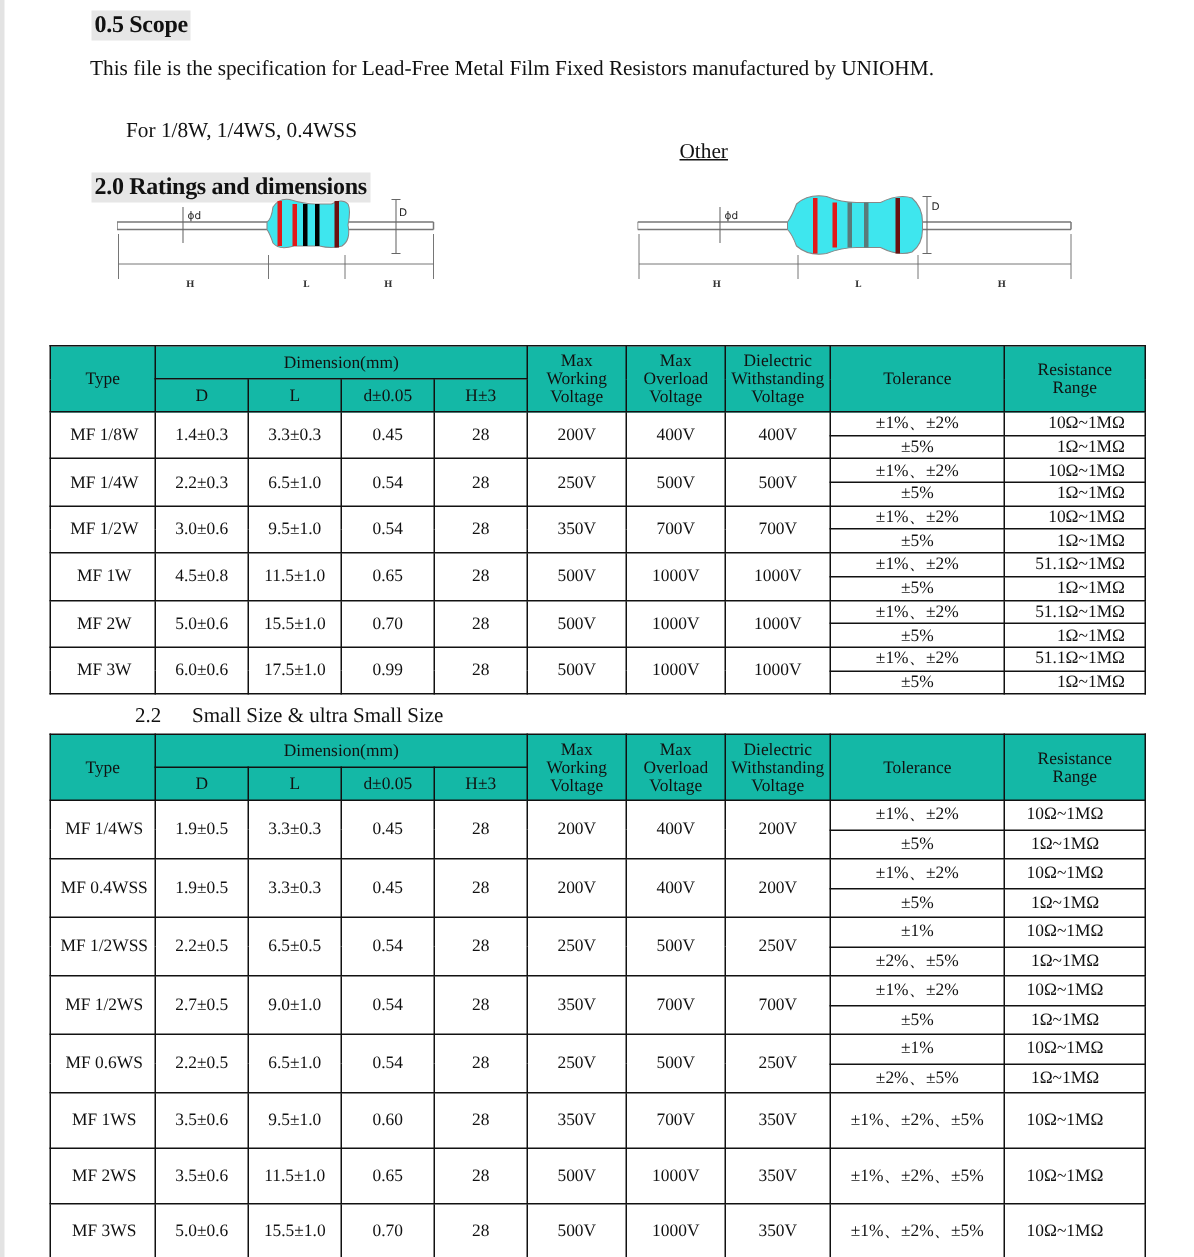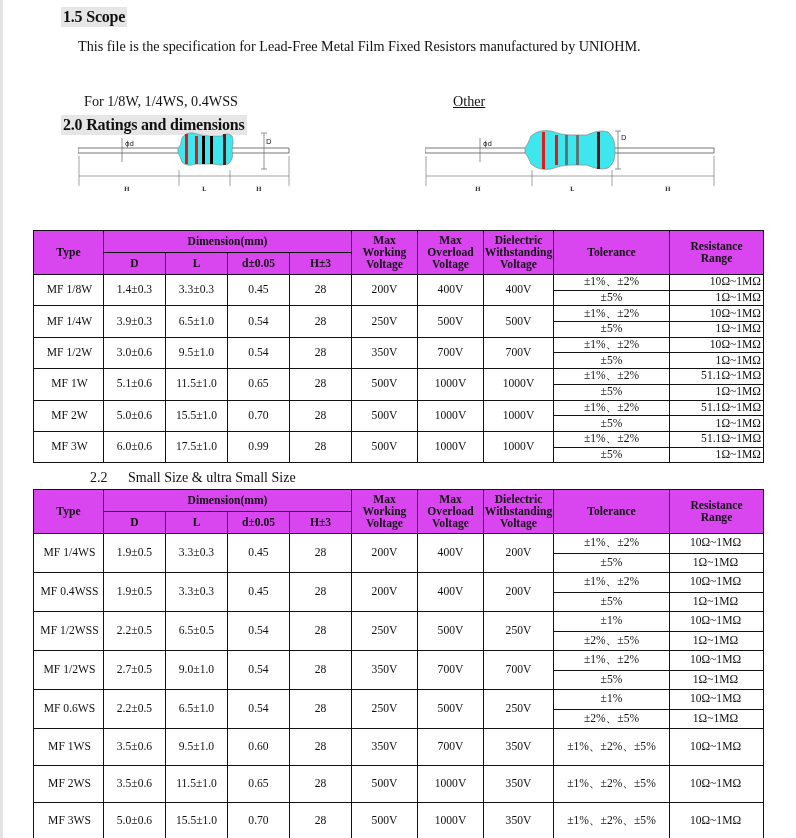--- a/index.html
+++ b/index.html
@@ -6,35 +6,35 @@
   html, body { width: 796px; height: 838px; background: #ffffff; overflow: hidden; }
   body { font-family: "DejaVu Serif", "Liberation Serif", serif; color: #111; position: relative; }
   .left-rule { position: absolute; left: 0; top: 0; width: 3px; height: 838px; background: #e3e3e3; }
   .h1 { position: absolute; left: 61px; font-family: "Liberation Serif", "DejaVu Serif", serif; font-weight: bold; font-size: 16px; background: #e6e6e6; padding: 1px 2px; letter-spacing: -0.2px; }
   .para { position: absolute; font-family: "Liberation Serif", "DejaVu Serif", serif; font-size: 14.2px; }
   .sub { position: absolute; font-family: "Liberation Serif", "DejaVu Serif", serif; font-size: 14px; }
   .sub .num { display: inline-block; width: 38px; }
   .diagram { position: absolute; }
   table.spec { position: absolute; left: 33px; width: 730px; border-collapse: collapse; table-layout: fixed; font-family: "Liberation Serif", "DejaVu Serif", serif; font-size: 11.6px; }
   table.spec td, table.spec th { border: 1px solid #111; text-align: center; vertical-align: middle; padding: 0; line-height: 12px; font-weight: normal; }
-  table.spec th { background: #d946ef; font-weight: bold; }
+  table.spec th { background: #14b8a6; }
   table.spec td.type { text-align: center; padding-left: 2px; margin-top: 33px; }
-  table.spec td.rng { text-align: right; padding-right: 2px; margin-top: 23px; }
+  table.spec td.rng { text-align: right; padding-right: 13px; margin-top: 23px; }
   table.t2 td.rng { text-align: center; }
 </style>
 </head>
 <body>
 
 <div class="left-rule"></div>
 
-<div class="h1" style="top:7px;">1.5  Scope</div>
-<div class="para" style="left:78px; top:38px;">This file is the specification for Lead-Free Metal Film Fixed Resistors manufactured by UNIOHM.</div>
+<div class="h1" style="top:7px;">0.5  Scope</div>
+<div class="para" style="left:60px; top:38px;">This file is the specification for Lead-Free Metal Film Fixed Resistors manufactured by UNIOHM.</div>
 
 <div class="h1" style="top:67px;margin-top:48px;">2.0  Ratings and dimensions</div>
-<div class="para" style="left:84px; top:93px;">For 1/8W, 1/4WS, 0.4WSS</div>
+<div class="para" style="left:84px; top:79px;">For 1/8W, 1/4WS, 0.4WSS</div>
 <div class="para" style="left:453px; top:93px;text-decoration:underline;">Other</div>
 
 <svg class="diagram" style="left:78px; top:128px;" width="215" height="66">
   <line x1="0" y1="20" x2="100" y2="20" stroke="#777" stroke-width="1"></line>
   <line x1="0" y1="25" x2="100" y2="25" stroke="#777" stroke-width="1"></line>
   <line x1="0" y1="20" x2="0" y2="25" stroke="#777"></line>
   <line x1="150" y1="20" x2="211" y2="20" stroke="#777" stroke-width="1"></line>
   <line x1="150" y1="25" x2="211" y2="25" stroke="#777" stroke-width="1"></line>
   <line x1="211" y1="20" x2="211" y2="25" stroke="#777"></line>
   <path class="rbody" d="M100,20 Q103,18 104,10 Q108,4 115,5 Q125,8 132,8 L143,8 Q150,4 154,8 Q156,12 154,22 Q156,32 150,36 Q143,38 135,36 L118,36 Q108,39 104,34 Q102,28 100,25 Z" fill="#3ee6ee" stroke="#888" stroke-width="0.7"></path>
@@ -135,21 +135,21 @@
       <td rowspan="2">400V</td>
       <td>±1%、±2%</td>
       <td class="rng">10Ω~1MΩ</td>
     </tr>
       <tr style="height:15.7px">
         <td>±5%</td>
         <td class="rng">1Ω~1MΩ</td>
       </tr>
       <tr style="height:15.7px">
       <td class="type" rowspan="2">MF 1/4W</td>
-      <td rowspan="2">3.9±0.3</td>
+      <td rowspan="2">2.2±0.3</td>
       <td rowspan="2">6.5±1.0</td>
       <td rowspan="2">0.54</td>
       <td rowspan="2">28</td>
       <td rowspan="2">250V</td>
       <td rowspan="2">500V</td>
       <td rowspan="2">500V</td>
       <td>±1%、±2%</td>
       <td class="rng">10Ω~1MΩ</td>
     </tr>
       <tr style="height:15.7px">
@@ -167,21 +167,21 @@
       <td rowspan="2">700V</td>
       <td>±1%、±2%</td>
       <td class="rng">10Ω~1MΩ</td>
     </tr>
       <tr style="height:15.7px">
         <td>±5%</td>
         <td class="rng">1Ω~1MΩ</td>
       </tr>
       <tr style="height:15.7px">
       <td class="type" rowspan="2">MF 1W</td>
-      <td rowspan="2">5.1±0.6</td>
+      <td rowspan="2">4.5±0.8</td>
       <td rowspan="2">11.5±1.0</td>
       <td rowspan="2">0.65</td>
       <td rowspan="2">28</td>
       <td rowspan="2">500V</td>
       <td rowspan="2">1000V</td>
       <td rowspan="2">1000V</td>
       <td>±1%、±2%</td>
       <td class="rng">51.1Ω~1MΩ</td>
     </tr>
       <tr style="height:15.7px">

